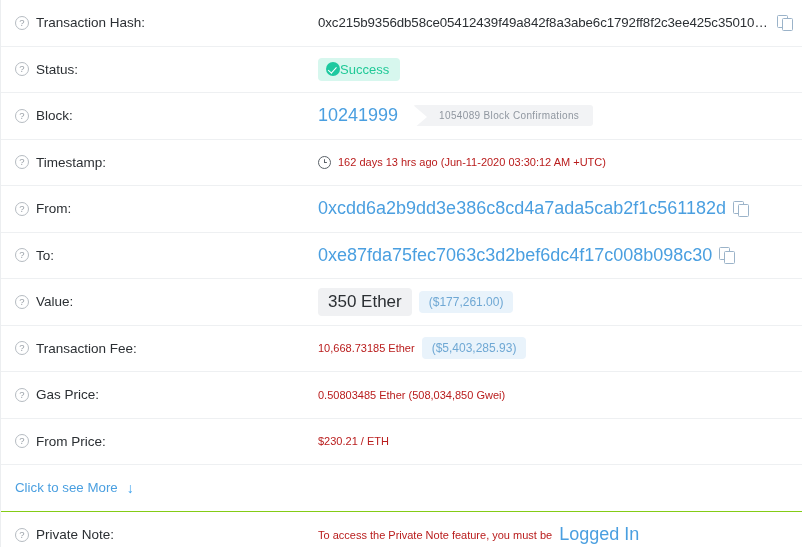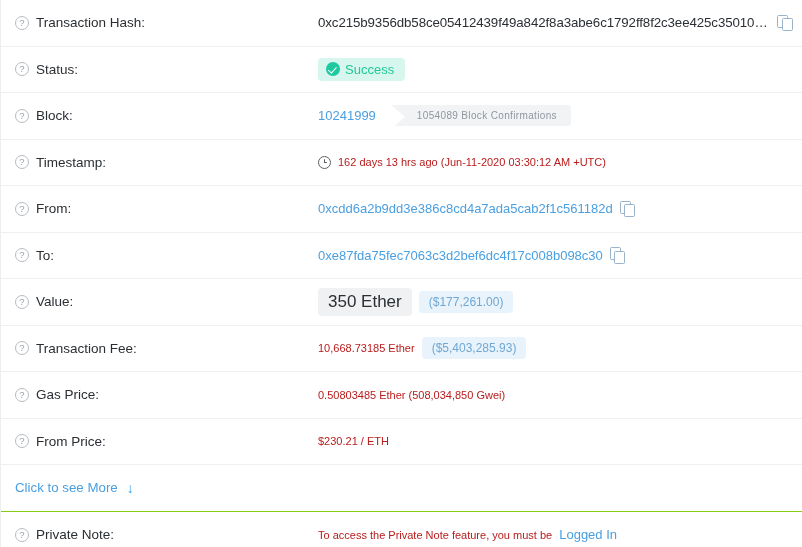--- a/index.html
+++ b/index.html
@@ -79,21 +79,21 @@
     text-overflow: ellipsis;
   }
   .plain-val {
     color: #b91c1c;
     font-size: 11px;
     white-space: nowrap;
   }
   .link {
     color: #4a9fe0;
     text-decoration: none;
-    font-size: 13px;
+    font-size: 18px;
     white-space: nowrap;
   }
 
   
   .copy-icon {
     width: 15px;
     height: 16px;
     flex: 0 0 15px;
     position: relative;
     display: inline-block;
@@ -113,21 +113,20 @@
   }
   .copy-icon::after {
     left: 4.5px; top: 3.5px;
     width: 9px; height: 11px;
   }
 
   
   .status-badge {
     display: inline-flex;
     align-items: center;
-    gap: 5px;
     background: #d7f7ee;
     color: #20c997;
     border-radius: 4px;
     padding: 4px 11px 4px 8px;
     font-size: 13px;
   }
   .check-circle {
     width: 14px;
     height: 14px;
     flex: 0 0 14px;

